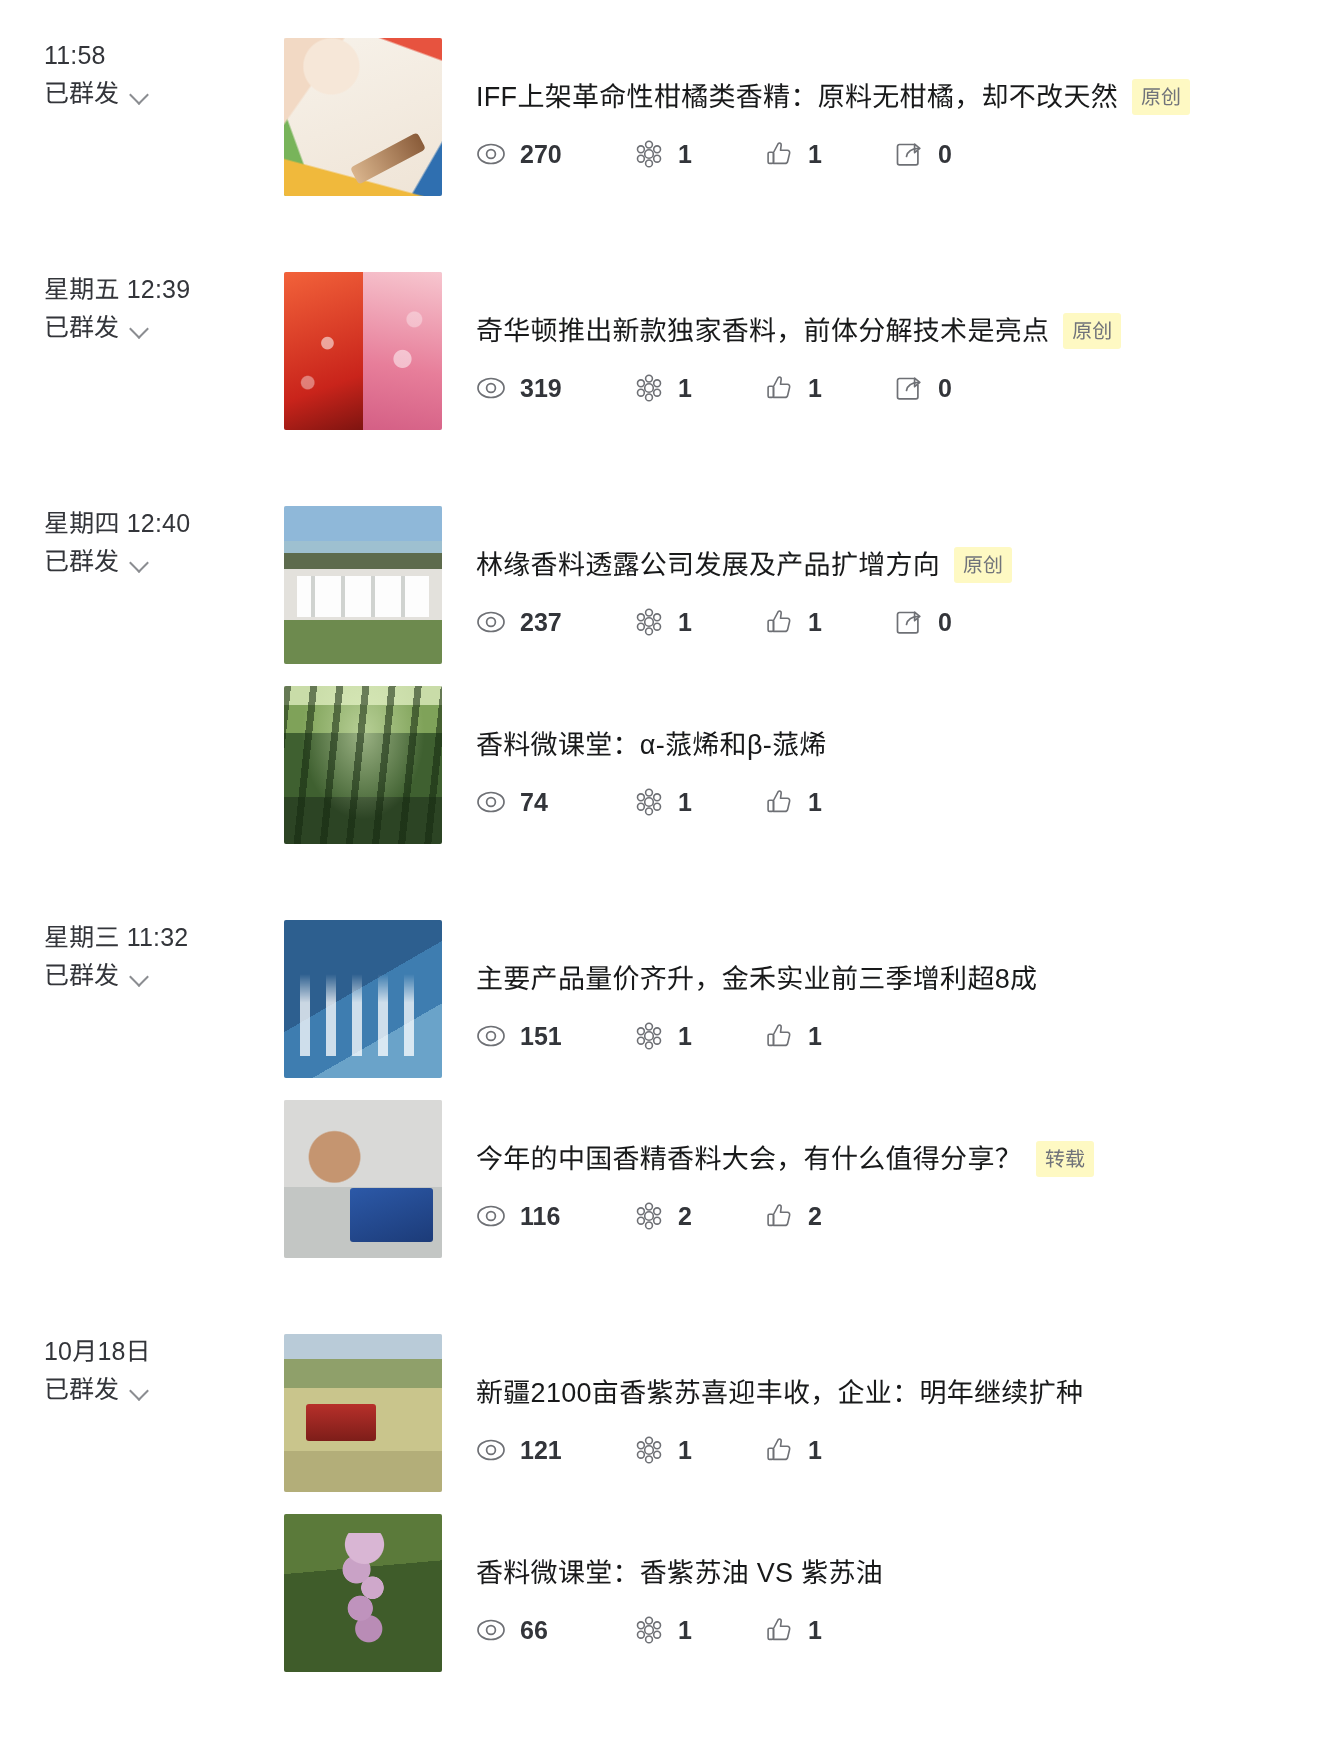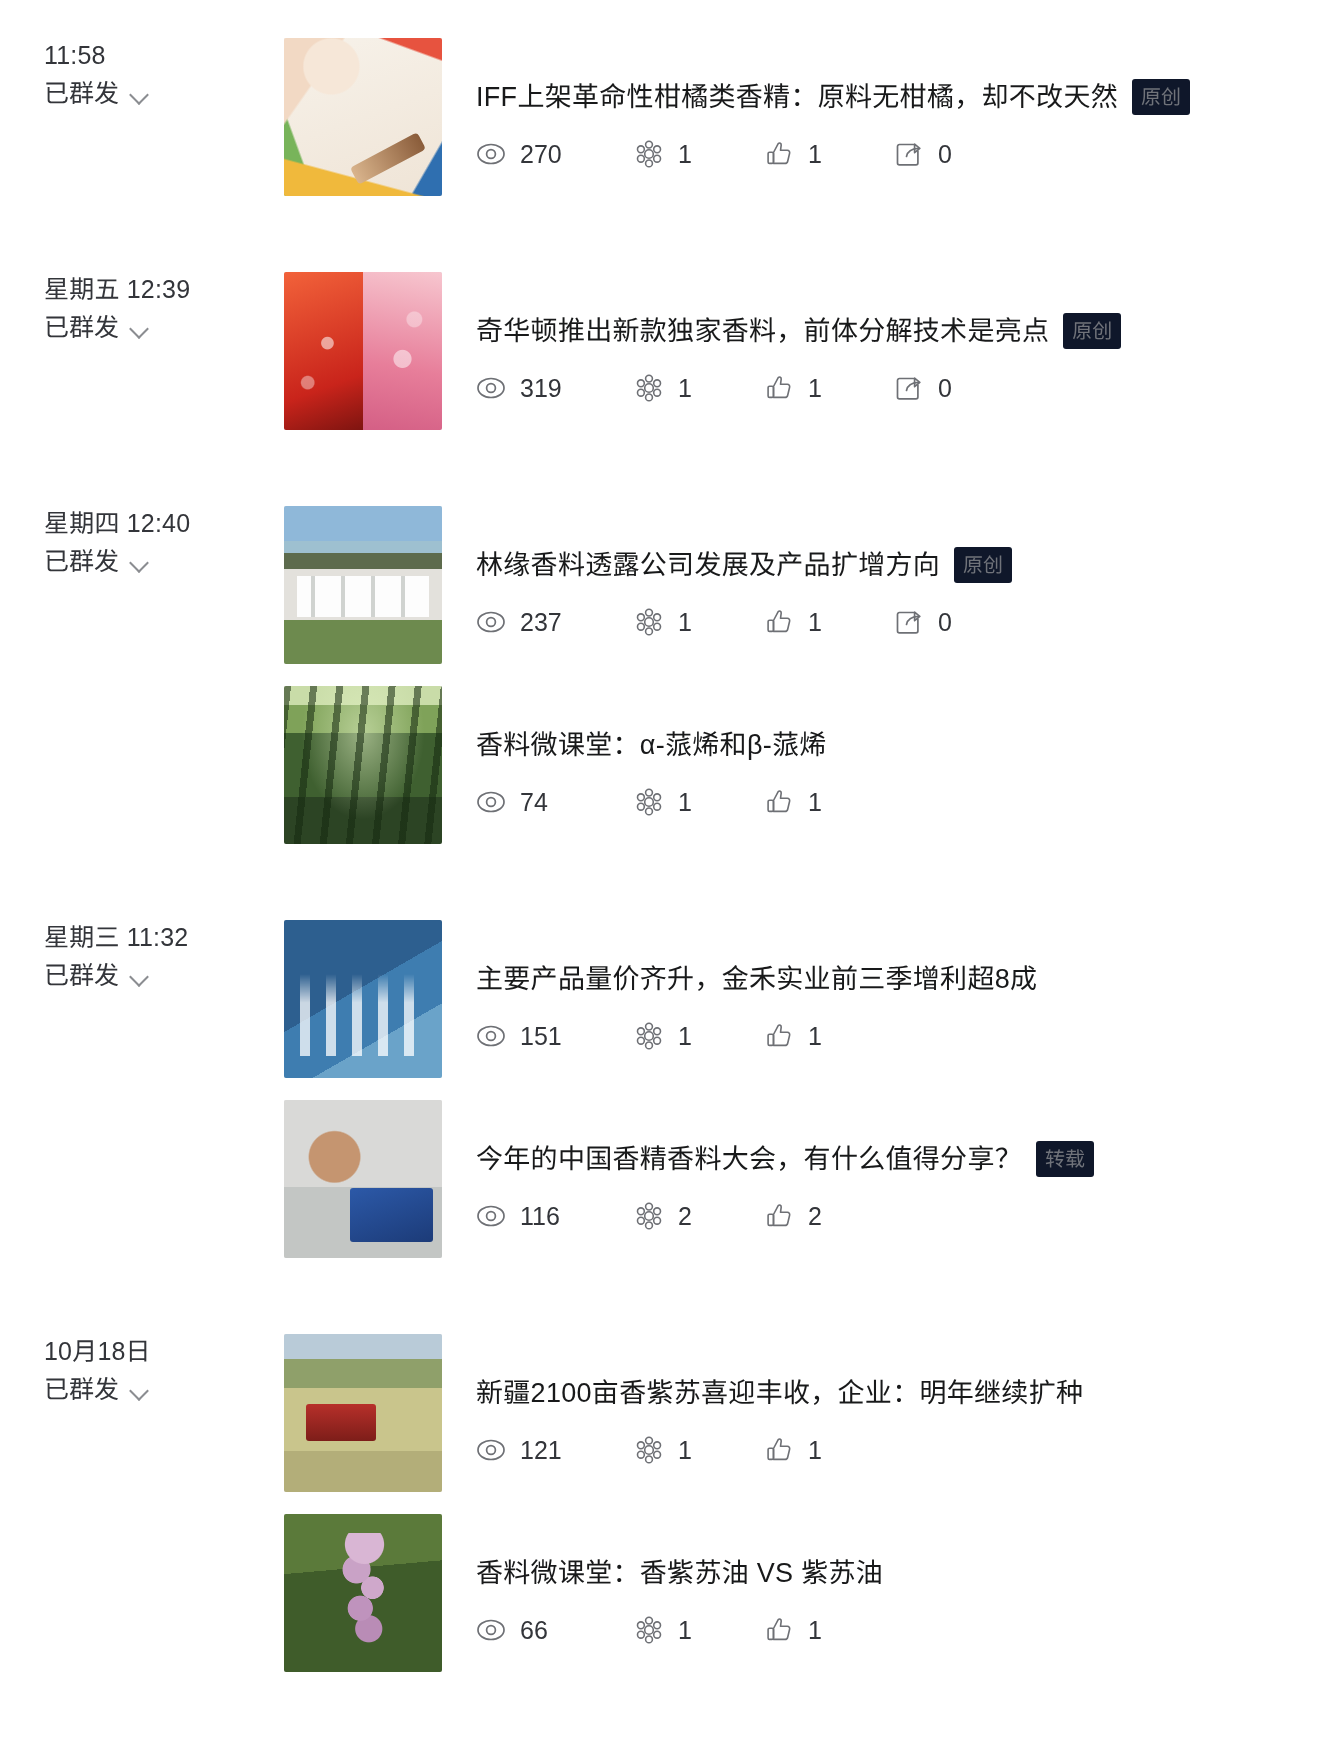--- a/index.html
+++ b/index.html
@@ -121,21 +121,21 @@
     white-space: nowrap;
     overflow: hidden;
     text-overflow: ellipsis;
   }
 
   .tag {
     flex: 0 0 auto;
     font-size: 20px;
     line-height: 20px;
     color: #70737a;
-    background: #0f172a;
+    background: #fef9c3;
     border-radius: 3px;
     padding: 8px 9px;
     white-space: nowrap;
   }
 
   .stats {
     display: flex;
     align-items: center;
     margin-top: 22px;
   }
@@ -145,20 +145,21 @@
     align-items: center;
     gap: 14px;
     min-width: 0;
   }
   .stat + .stat { margin-left: 0; }
 
   .stat-num {
     font-size: 25px;
     line-height: 30px;
     color: #33353a;
+    font-weight: bold;
   }
 
   .stat.views { width: 158px; }
   .stat.shares { width: 130px; }
   .stat.likes { width: 130px; }
   .stat.forwards { width: 120px; }
 
   svg { display: block; }
 
   .sep { height: 22px; }

